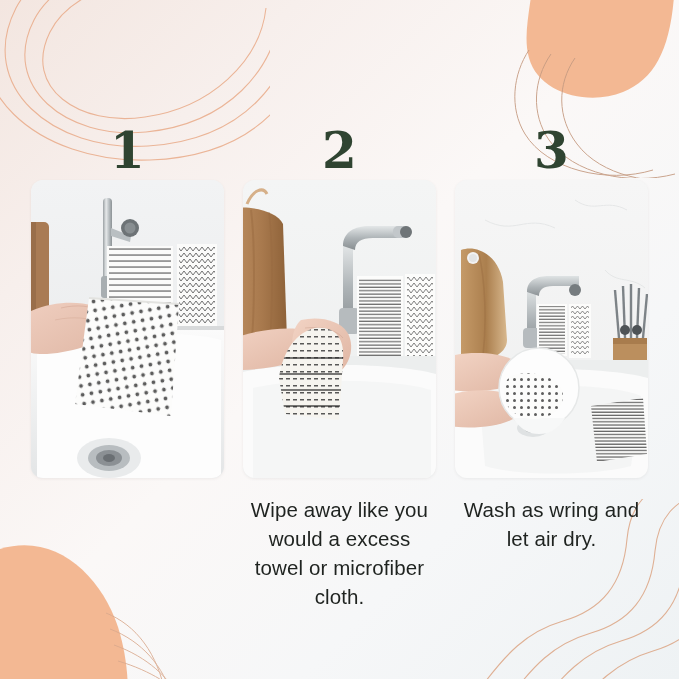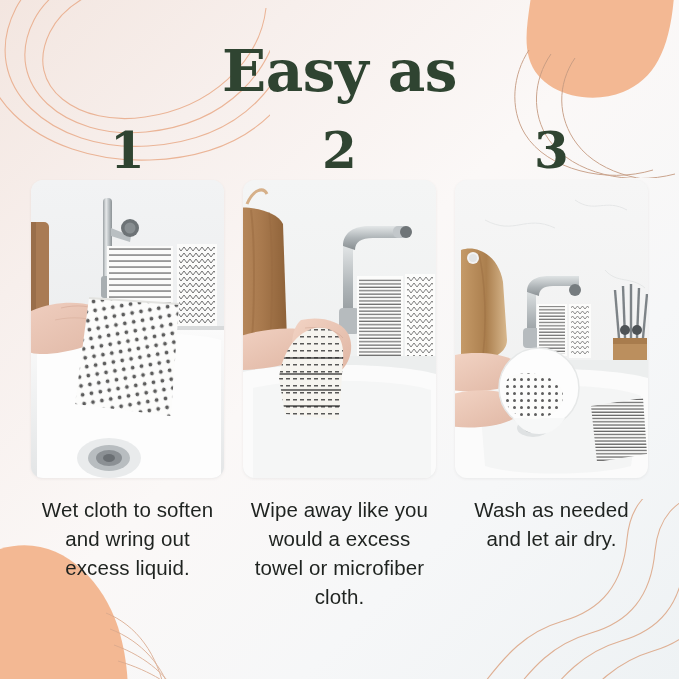--- a/index.html
+++ b/index.html
@@ -106,21 +106,20 @@
     <svg width="220" height="220" viewBox="0 0 220 220">
       <g fill="none" stroke="#dda98a" stroke-width="1.1" opacity=".9">
         <path d="M -10 208 C 30 150 52 132 86 122 C 124 111 146 86 150 40 C 153 8 168 -12 206 -22"></path>
         <path d="M 18 220 C 56 162 80 144 114 134 C 152 123 174 98 178 52 C 181 20 196 0 234 -10"></path>
         <path d="M 48 226 C 86 172 110 152 144 142 C 182 131 204 106 208 60 C 211 28 226 8 264 -2"></path>
         <path d="M 82 230 C 118 182 142 162 176 152 C 214 141 236 116 240 70"></path>
       </g>
     </svg>
   </div>
 
-  <div id="title">Easy as</div>
 
   <div id="steps">
 
     <div class="step">
       <div class="step-num">1</div>
       <div class="photo">
         <svg viewBox="0 0 193 298" preserveAspectRatio="xMidYMid slice" role="img">
           <defs>
             <linearGradient id="wall1" x1="0" y1="0" x2="0" y2="1">
               <stop offset="0" stop-color="#f2f3f4"></stop>
@@ -182,21 +181,20 @@
           <path d="M58 118 L148 124 L140 236 L44 224 Z" fill="#fcfcfb"></path>
           <clipPath id="clothclip1">
               <path d="M58 118 L148 124 L140 236 L44 224 Z"></path>
             </clipPath>
           <g clip-path="url(#clothclip1)">
             <rect x="40" y="112" width="120" height="132" fill="url(#dots1)" opacity=".9"></rect>
           </g>
           <path d="M58 118 L148 124" fill="none" stroke="#e3e3e0" stroke-width="2"></path>
         </svg>
       </div>
-      <div class="caption">Wet cloth to soften and wring out excess liquid.</div>
     </div>
 
     <div class="step">
       <div class="step-num">2</div>
       <div class="photo">
         <svg viewBox="0 0 193 298" preserveAspectRatio="xMidYMid slice" role="img">
           <defs>
             <linearGradient id="wall2" x1="0" y1="0" x2="0" y2="1">
               <stop offset="0" stop-color="#f4f5f5"></stop>
                 <stop offset="1" stop-color="#eceeee"></stop>
@@ -363,17 +361,17 @@
 
           <path d="M136 226 L188 218 L192 274 L142 282 Z" fill="#fbfbfa"></path>
           <clipPath id="edge3">
               <path d="M136 226 L188 218 L192 274 L142 282 Z"></path>
             </clipPath>
           <g clip-path="url(#edge3)">
             <rect x="130" y="214" width="70" height="74" fill="url(#hstripe3)" opacity=".9"></rect>
           </g>
         </svg>
       </div>
-      <div class="caption">Wash as needed and let air dry.</div>
+      <div class="caption">Wash as wring and let air dry.</div>
     </div>
 
   </div>
 </div>
 
 </body></html>

